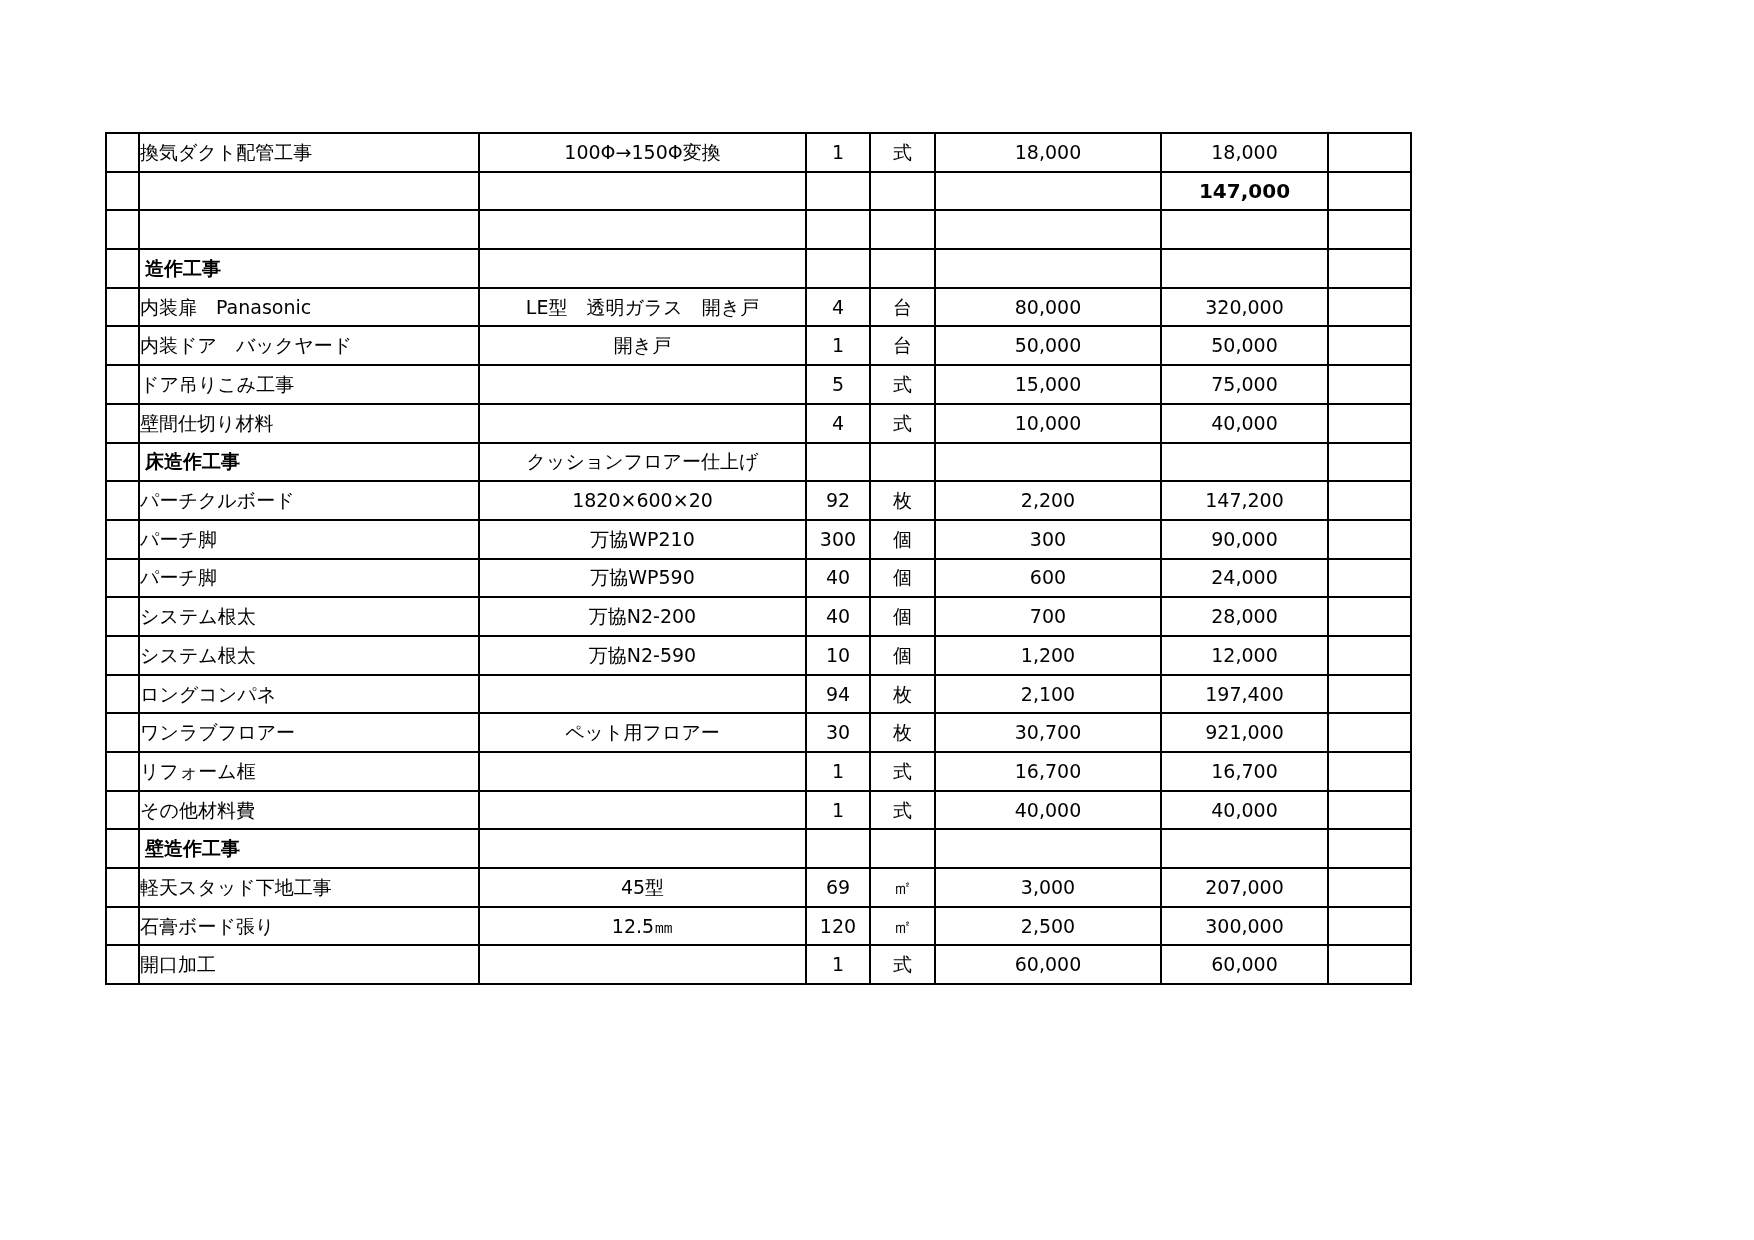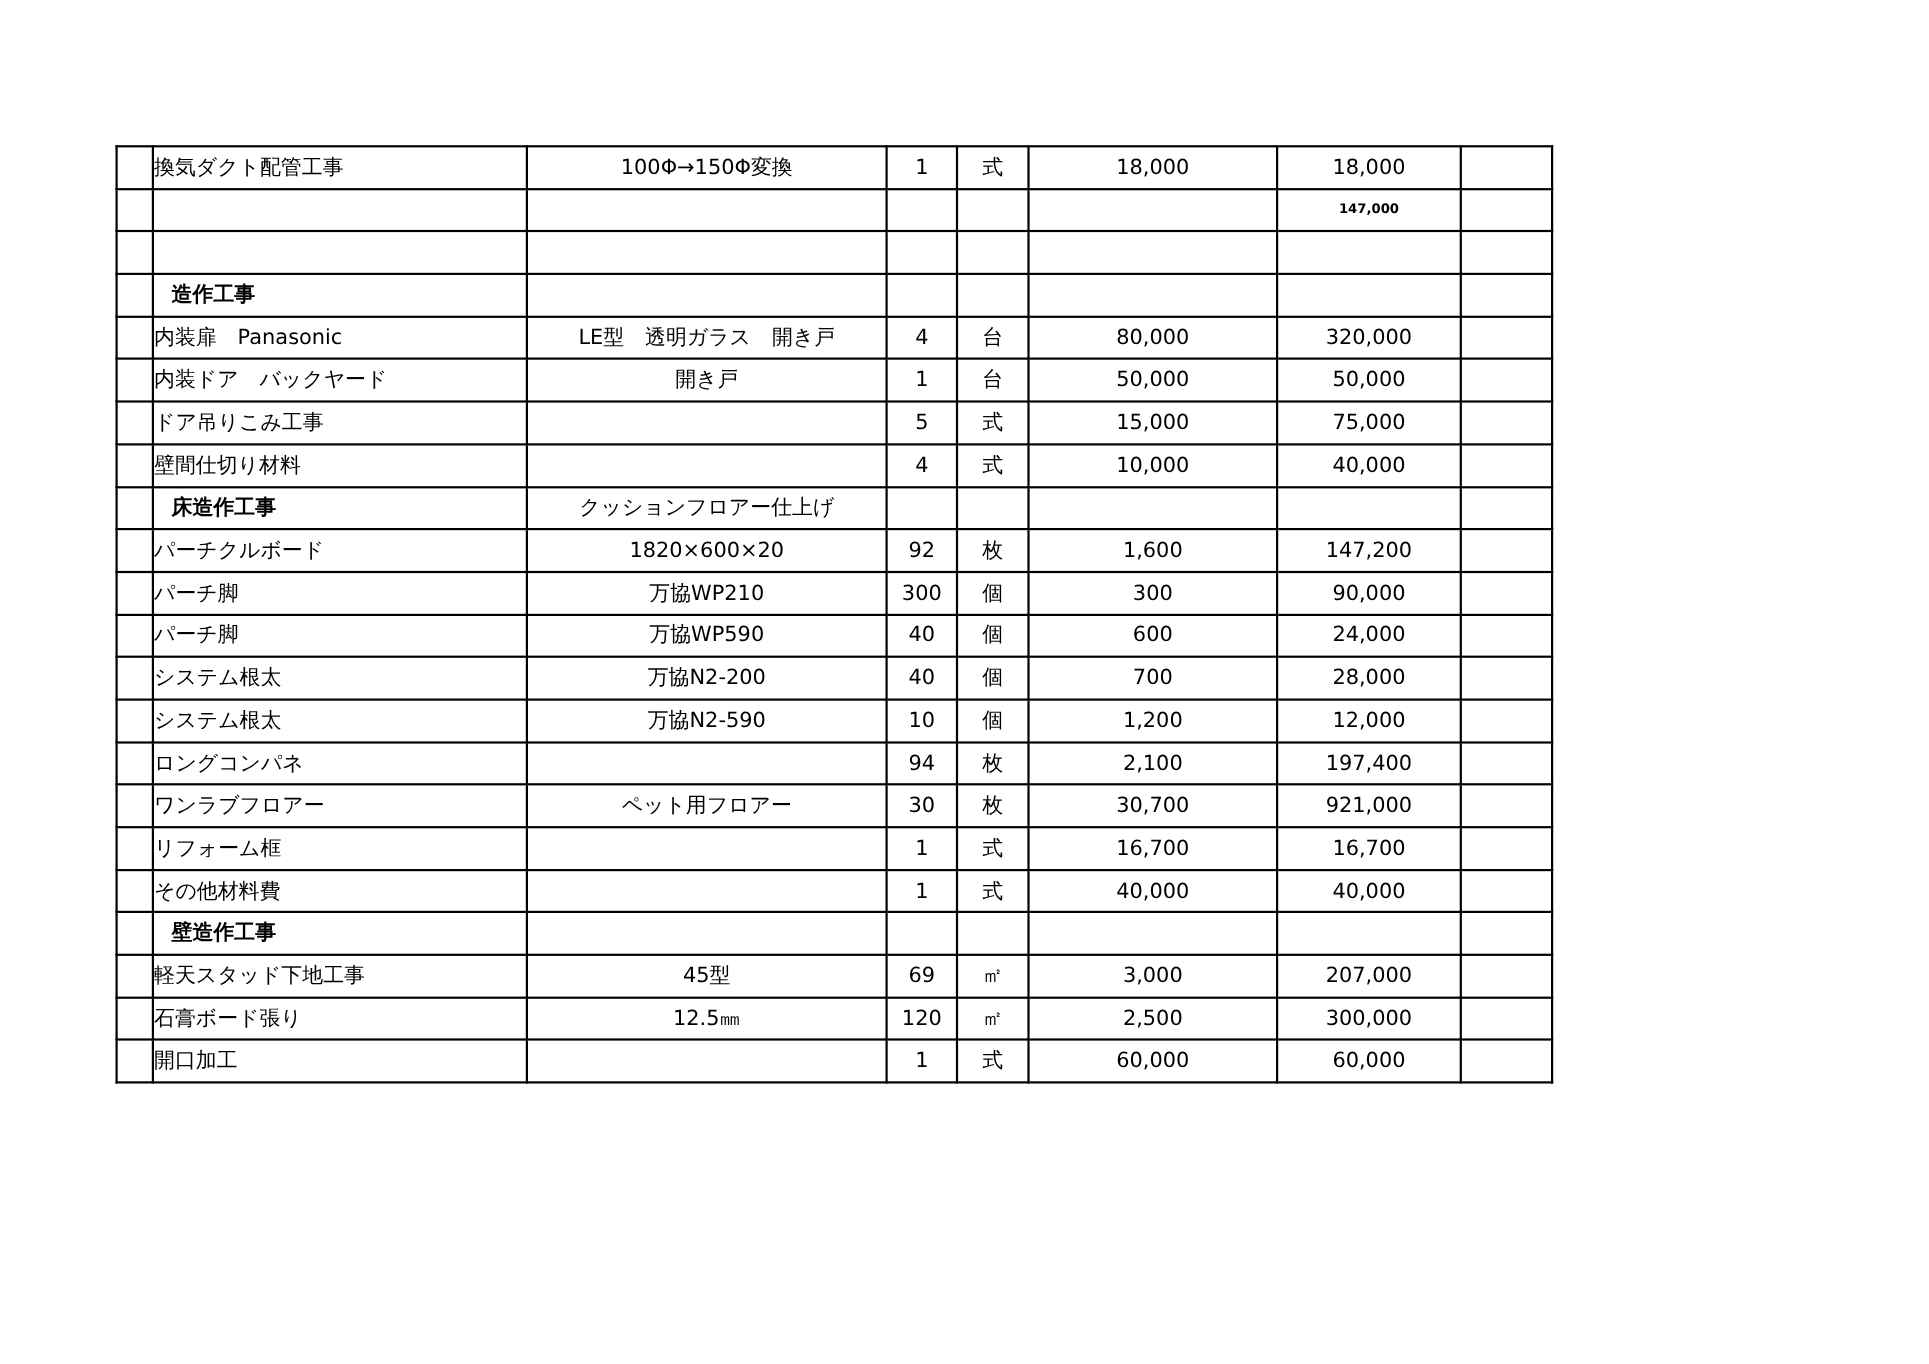--- a/index.html
+++ b/index.html
@@ -41,25 +41,25 @@
   col.c-prefix { width: 33px; }
   col.c-item   { width: 340px; }
   col.c-spec   { width: 327px; }
   col.c-qty    { width: 64px; }
   col.c-unit   { width: 65px; }
   col.c-price  { width: 226px; }
   col.c-amount { width: 167px; }
   col.c-note   { width: 83px; }
 
   td.cell-item { padding-left: 28px; }
-  tr.section td.cell-item { padding-left: 16px; font-weight: bold; }
+  tr.section td.cell-item { padding-left: 5px; font-weight: bold; }
   td.cell-spec { padding-left: 4px; text-align: center; }
   td.cell-qty, td.cell-unit { text-align: center; }
   td.cell-price, td.cell-amount { text-align: center; padding-right: 26px; }
-  td.cell-amount.bold { font-weight: bold; font-size: 12px; }
+  td.cell-amount.bold { font-weight: bold; font-size: 20px; }
 </style>
 </head>
 <body>
 
 <div class="sheet">
   <table class="estimate">
     <colgroup>
       <col class="c-prefix">
       <col class="c-item">
       <col class="c-spec">
@@ -159,21 +159,21 @@
           <td class="cell-price"></td>
           <td class="cell-amount"></td>
           <td class="cell-note"></td>
         </tr>
         <tr class="item">
           <td class="cell-prefix"></td>
           <td class="cell-item">パーチクルボード</td>
           <td class="cell-spec">1820×600×20</td>
           <td class="cell-qty">92</td>
           <td class="cell-unit">枚</td>
-          <td class="cell-price">1,600</td>
+          <td class="cell-price">2,200</td>
           <td class="cell-amount">147,200</td>
           <td class="cell-note"></td>
         </tr>
         <tr class="item">
           <td class="cell-prefix"></td>
           <td class="cell-item">パーチ脚</td>
           <td class="cell-spec">万協WP210</td>
           <td class="cell-qty">300</td>
           <td class="cell-unit">個</td>
           <td class="cell-price">300</td>

